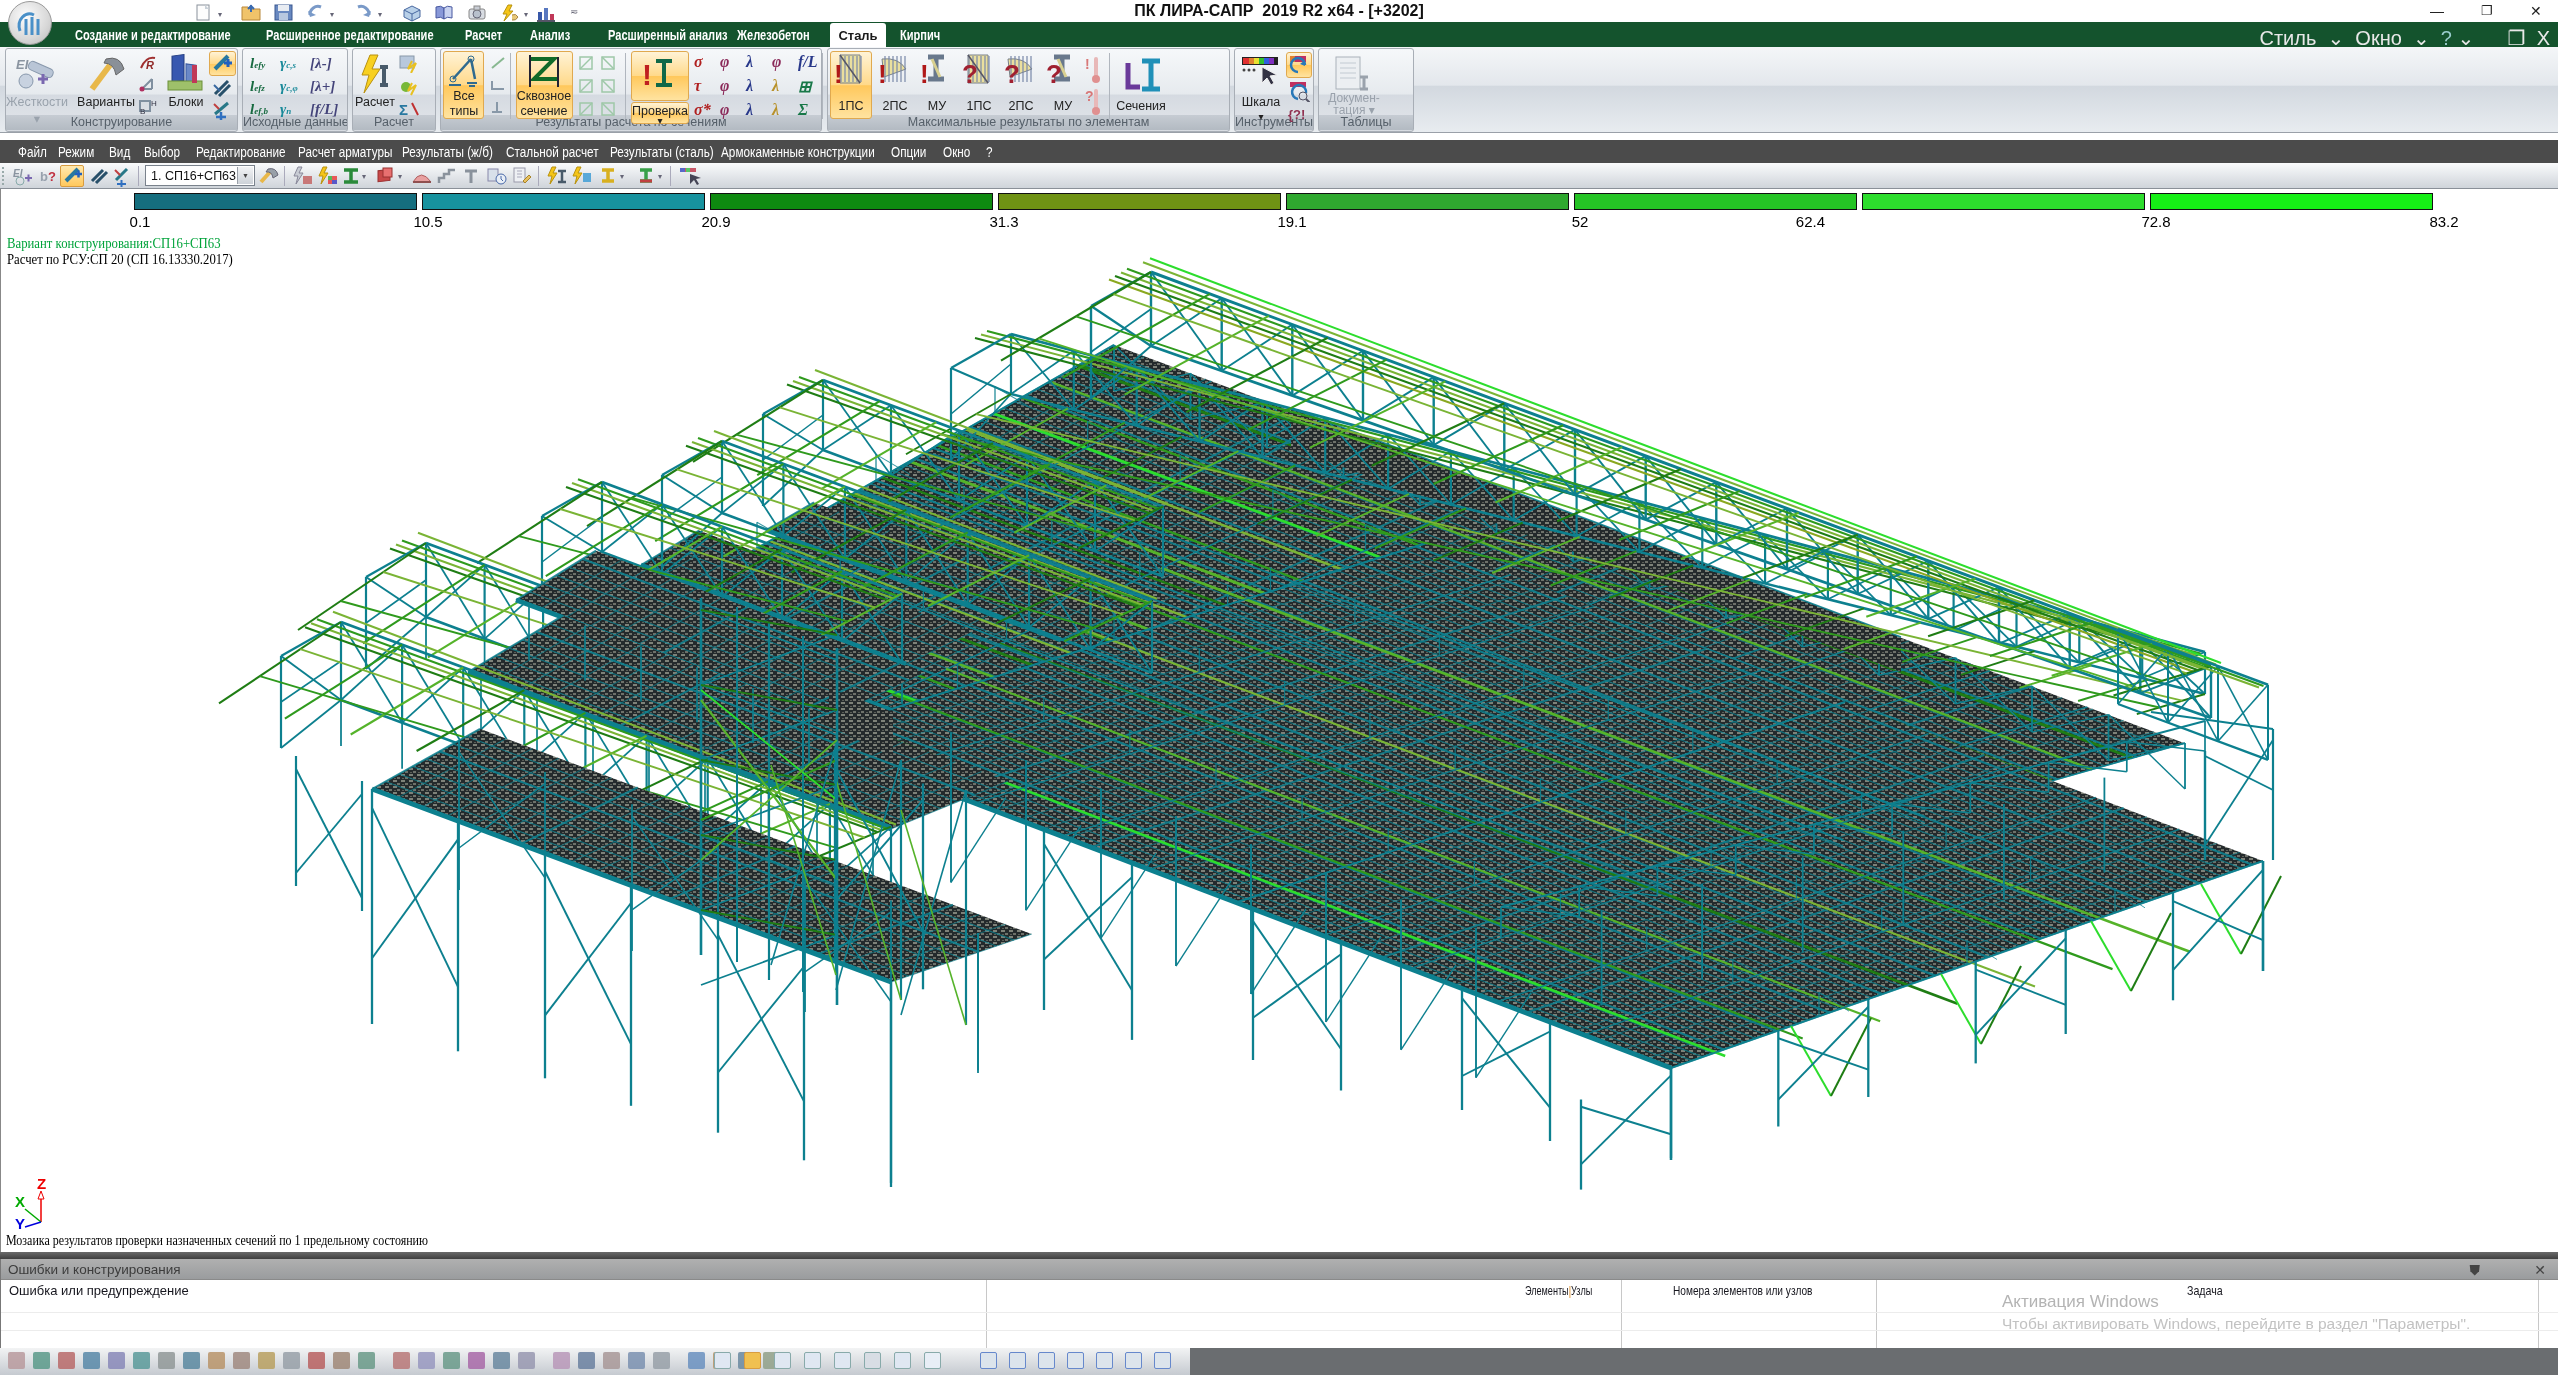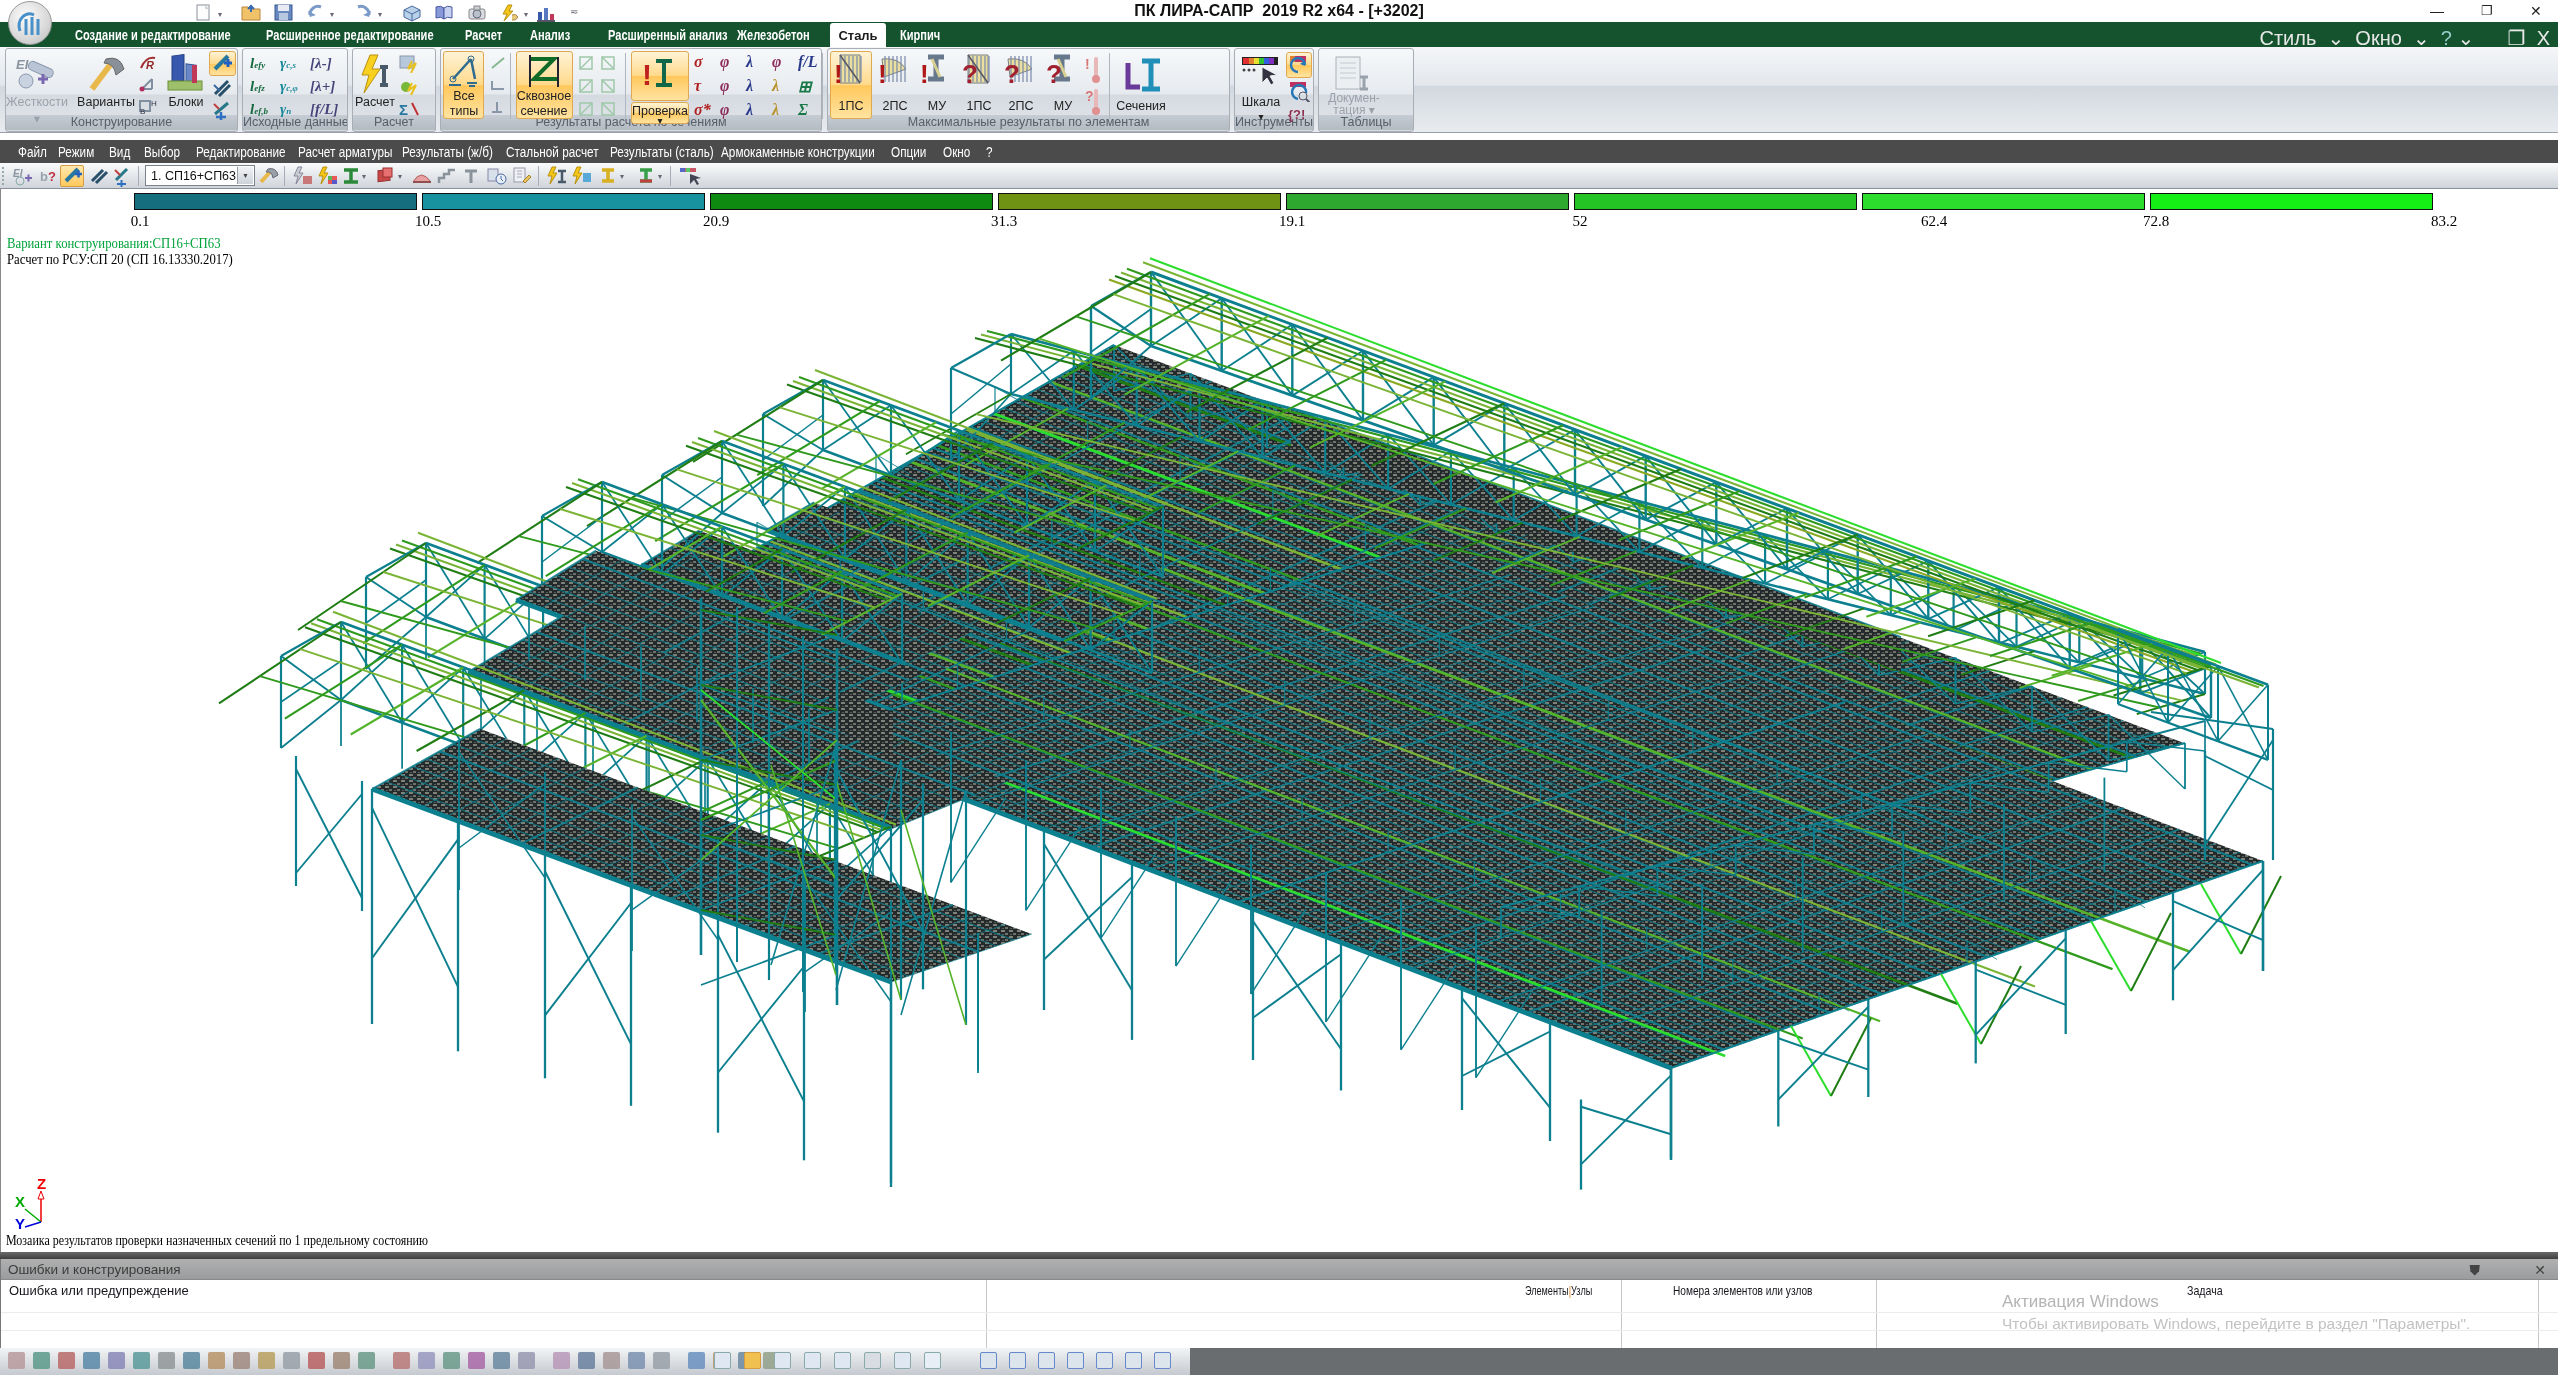--- a/index.html
+++ b/index.html
@@ -16,21 +16,21 @@
 .btn-label{position:absolute;font-size:12.5px;color:#222;text-align:center;white-space:nowrap}
 .orange{background:linear-gradient(#fff3d6 0%,#ffd98a 50%,#ffc85c 51%,#ffe3a0 100%);border:1px solid #e0a94f;border-radius:3px}
 #menubar{left:0;top:140px;width:2558px;height:23px;background:#4b4b4b}
 .mi{position:absolute;top:4px;color:#fff;font-size:14px;transform:scaleX(0.84);transform-origin:0 0;white-space:nowrap}
 #toolbar{left:0;top:163px;width:2558px;height:26px;background:linear-gradient(#fafbfc,#cfd4da);border-bottom:1px solid #8a9098}
 #combo{position:absolute;left:145px;top:2px;width:110px;height:21px;background:#fff;border:1px solid #7a828c;font-size:12.5px;color:#111;padding:3px 0 0 5px}
 #combo .dd{position:absolute;right:1px;top:1px;width:16px;height:17px;background:linear-gradient(#f2f3f5,#cdd2d8);border-left:1px solid #9aa0a8;text-align:center;font-size:7px;color:#444;padding-top:5px}
 #canvas{left:0;top:189px;width:2558px;height:1063px;background:#fff;border-left:1px solid #888}
 #scalebar{position:absolute;left:0;top:4px;width:2558px;height:36px}
 .seg{position:absolute;top:0;height:17px;border:1px solid #111}
-.slab{position:absolute;top:20px;font-family:Liberation Serif, serif;font-size:15px;color:#000}
+.slab{position:absolute;top:20px;font-family:Liberation Sans, sans-serif;font-size:15px;color:#000}
 #vartxt{position:absolute;left:6px;top:46px;font-family:"Liberation Serif",serif;font-size:15px;color:#00a33a;transform:scaleX(0.85);transform-origin:0 0;white-space:nowrap}
 #rsutxt{position:absolute;left:6px;top:62px;font-family:"Liberation Serif",serif;font-size:15px;color:#000;transform:scaleX(0.85);transform-origin:0 0;white-space:nowrap}
 #mosaic{position:absolute;left:5px;top:1043px;font-family:"Liberation Serif",serif;font-size:15px;color:#000;transform:scaleX(0.8);transform-origin:0 0;white-space:nowrap}
 #divider{left:0;top:1252px;width:2558px;height:7px;background:linear-gradient(#6a6a6a,#3f3f3f)}
 #errpanel{left:0;top:1259px;width:2558px;height:89px;background:#fff;border-left:1px solid #777}
 #errtitle{position:absolute;left:0;top:0;width:2558px;height:21px;background:linear-gradient(#b0b0b0,#9a9c9e);border-bottom:1px solid #8a8a8a;color:#3c3c3c;font-size:13.5px;padding:3px 0 0 7px}
 #errhead{position:absolute;left:0;top:21px;width:2358px;height:26px;background:#fff}
 .ehdr{position:absolute;top:3px;font-size:13px;color:#16161e;white-space:nowrap}
 .vsep{position:absolute;top:21px;width:1px;height:68px;background:#c8c8c8}
 .hrow{position:absolute;left:0;width:2558px;height:1px;background:#ececec}
@@ -516,21 +516,21 @@
       <div class="seg" style="left:1285px;width:283px;background:#2fa82f"></div>
       <div class="seg" style="left:1573px;width:283px;background:#25c425"></div>
       <div class="seg" style="left:1861px;width:283px;background:#2ddd2d"></div>
       <div class="seg" style="left:2149px;width:283px;background:#16ef16"></div>
       <div class="slab" style="left:119px;width:40px;text-align:center">0.1</div>
       <div class="slab" style="left:407px;width:40px;text-align:center">10.5</div>
       <div class="slab" style="left:695px;width:40px;text-align:center">20.9</div>
       <div class="slab" style="left:983px;width:40px;text-align:center">31.3</div>
       <div class="slab" style="left:1271px;width:40px;text-align:center">19.1</div>
       <div class="slab" style="left:1559px;width:40px;text-align:center">52</div>
-      <div class="slab" style="left:1920px;width:40px;text-align:left">62.4</div>
+      <div class="slab" style="left:1784px;width:40px;text-align:right">62.4</div>
       <div class="slab" style="left:2135px;width:40px;text-align:center">72.8</div>
       <div class="slab" style="left:2423px;width:40px;text-align:center">83.2</div>
     </div>
 <div id="vartxt">Вариант конструирования:СП16+СП63</div>
 <div id="rsutxt">Расчет по РСУ:СП 20 (СП 16.13330.2017)</div>
 <svg class="abs" style="left:12px;top:988px" width="50" height="60">
 <text x="24" y="12" fill="#e00" font-size="15" font-weight="bold" font-family="Liberation Sans">Z</text>
 <line x1="28" y1="45" x2="28" y2="16" stroke="#e00" stroke-width="1.5"></line>
 <polygon points="28,14 25,22 31,22" fill="#fff" stroke="#e00" stroke-width="1"></polygon>
 <text x="2" y="30" fill="#0a0" font-size="15" font-weight="bold" font-family="Liberation Sans">X</text>

